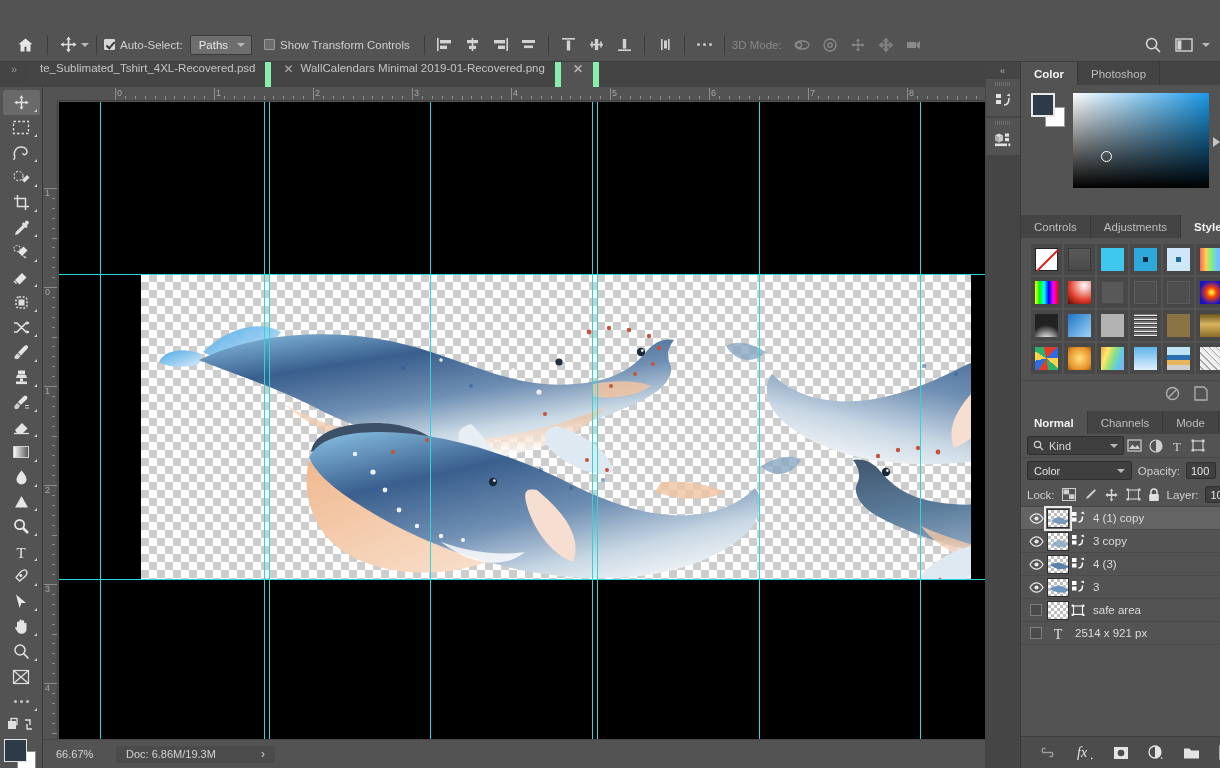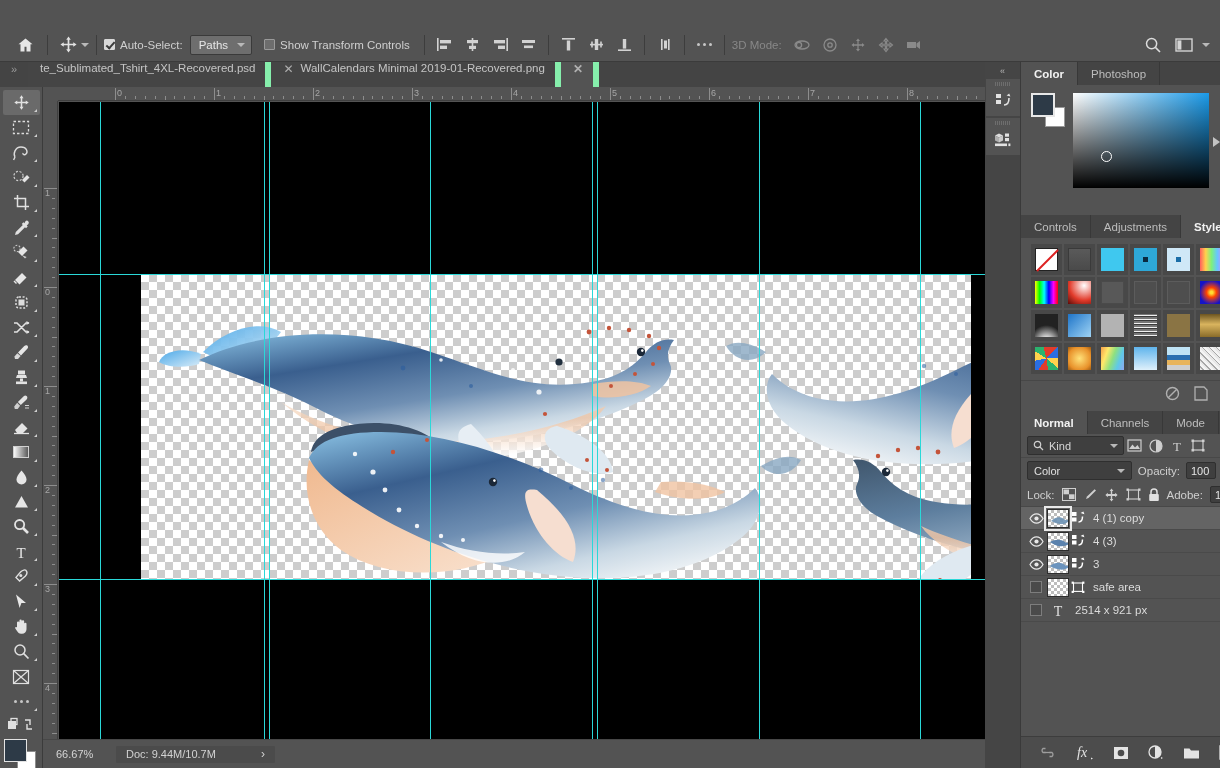--- a/index.html
+++ b/index.html
@@ -928,21 +928,21 @@
       <div class="guide-v" style="left:371px"></div>
       <div class="guide-v" style="left:533px"></div>
       <div class="guide-v" style="left:538px"></div>
       <div class="guide-v" style="left:700px"></div>
       <div class="guide-v" style="left:861px"></div>
     </div>
 
     <div class="statusbar">
       <div class="zoomfield">66.67%</div>
       <div class="docinfo">
-        <span>Doc: 9.44M/10.7M</span>
+        <span>Doc: 6.86M/19.3M</span>
         <span class="arr">›</span>
       </div>
     </div>
   </div>
 
   <div class="dockstrip">
     <div class="collapse">«</div>
     <div class="dock-btn">
       <span class="dock-grip"></span>
       <svg width="20" height="18" viewBox="0 0 20 18" style="margin-top:6px">
@@ -1185,21 +1185,21 @@
               <rect x="0.5" y="10.1" width="2.4" height="2.4" fill="#cfcfcf"></rect>
               <rect x="12.1" y="10.1" width="2.4" height="2.4" fill="#cfcfcf"></rect>
             </svg>
         </span>
         <span>
           <svg width="12" height="14" viewBox="0 0 12 14">
               <path d="M3 6V4a3 3 0 0 1 6 0v2" fill="none" stroke="#e0e0e0" stroke-width="1.5"></path>
               <rect x="1.2" y="6" width="9.6" height="7" rx="1" fill="#e0e0e0"></rect>
             </svg>
         </span>
-        <span class="lbl" style="margin-left:auto">Adobe:</span>
+        <span class="lbl" style="margin-left:auto">Layer:</span>
         <span class="numfield">100</span>
       </div>
 
       <div class="layerlist">
 
         <div class="layer selected">
           <span class="eye">
             <svg width="15" height="11" viewBox="0 0 15 11">
                 <path d="M7.5 0.8C3.6.8 1 5.5 1 5.5s2.6 4.7 6.5 4.7S14 5.5 14 5.5 11.4.8 7.5.8z" fill="none" stroke="#e8e8e8" stroke-width="1.2"></path>
                 <circle cx="7.5" cy="5.5" r="2.1" fill="#e8e8e8"></circle>
@@ -1216,20 +1216,44 @@
                   <rect x="1" y="1" width="4.5" height="4" fill="#fff"></rect>
                   <rect x="1" y="6.5" width="4.5" height="4" fill="#fff"></rect>
                   <path d="M7.5 11c3 0 4-3 4-5.5" fill="none" stroke="#fff" stroke-width="1.5"></path>
                   <path d="m9.6 2 2.8-1.6 1 2.8z" fill="#fff"></path>
                 </svg>
             </span>
           </span>
           <span class="lname">4 (1) copy</span>
         </div>
 
+        <div class="layer">
+          <span class="eye">
+            <svg width="15" height="11" viewBox="0 0 15 11">
+                <path d="M7.5 0.8C3.6.8 1 5.5 1 5.5s2.6 4.7 6.5 4.7S14 5.5 14 5.5 11.4.8 7.5.8z" fill="none" stroke="#e8e8e8" stroke-width="1.2"></path>
+                <circle cx="7.5" cy="5.5" r="2.1" fill="#e8e8e8"></circle>
+              </svg>
+          </span>
+          <span class="thumbwrap">
+            <span class="thumb">
+              <svg width="22" height="19" viewBox="0 0 22 19">
+                  <path d="M3 12c4-5 10-6 14-3 2 1.4 3 1.4 4 .6-.6 3-4 5-9 4.6-4-.4-7-1.4-9-2.2z" fill="#8aa8c4" opacity="0.85"></path>
+                </svg>
+            </span>
+            <span>
+              <svg width="14" height="14" viewBox="0 0 14 14">
+                  <rect x="1" y="1" width="4.5" height="4" fill="#fff"></rect>
+                  <rect x="1" y="6.5" width="4.5" height="4" fill="#fff"></rect>
+                  <path d="M7.5 11c3 0 4-3 4-5.5" fill="none" stroke="#fff" stroke-width="1.5"></path>
+                  <path d="m9.6 2 2.8-1.6 1 2.8z" fill="#fff"></path>
+                </svg>
+            </span>
+          </span>
+          <span class="lname">3 copy</span>
+        </div>
 
         <div class="layer">
           <span class="eye">
             <svg width="15" height="11" viewBox="0 0 15 11">
                 <path d="M7.5 0.8C3.6.8 1 5.5 1 5.5s2.6 4.7 6.5 4.7S14 5.5 14 5.5 11.4.8 7.5.8z" fill="none" stroke="#e8e8e8" stroke-width="1.2"></path>
                 <circle cx="7.5" cy="5.5" r="2.1" fill="#e8e8e8"></circle>
               </svg>
           </span>
           <span class="thumbwrap">
             <span class="thumb">

